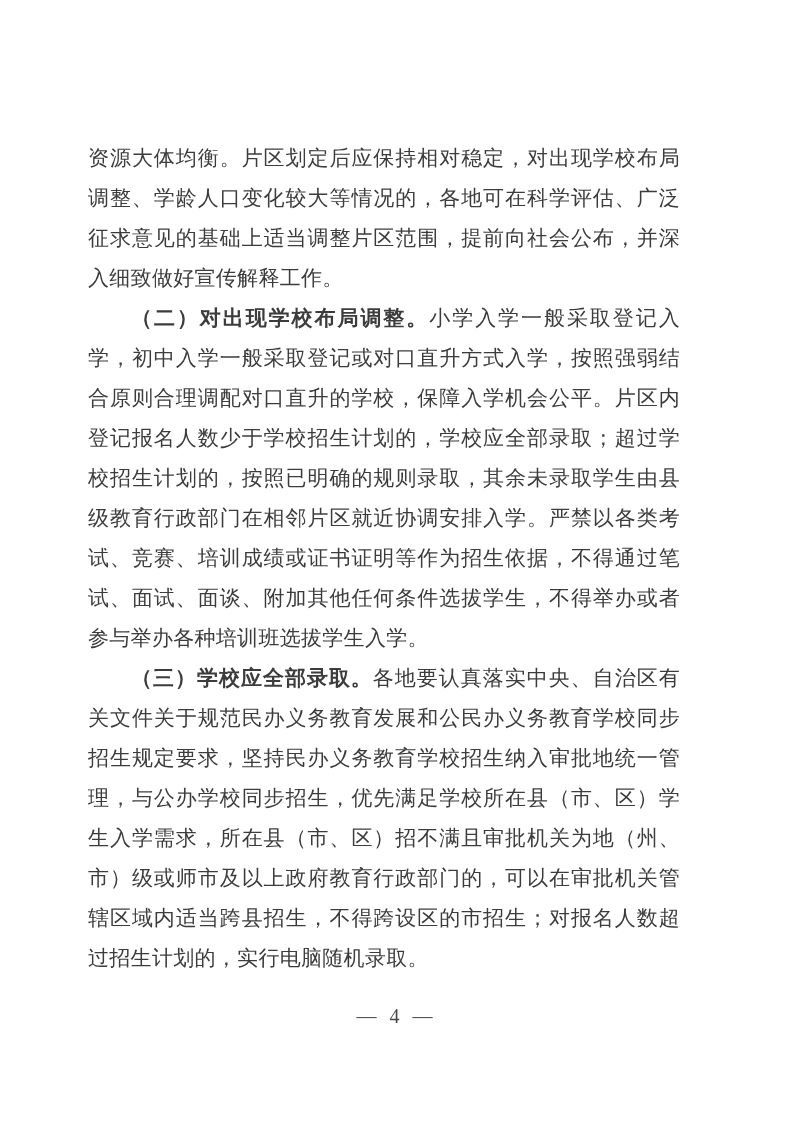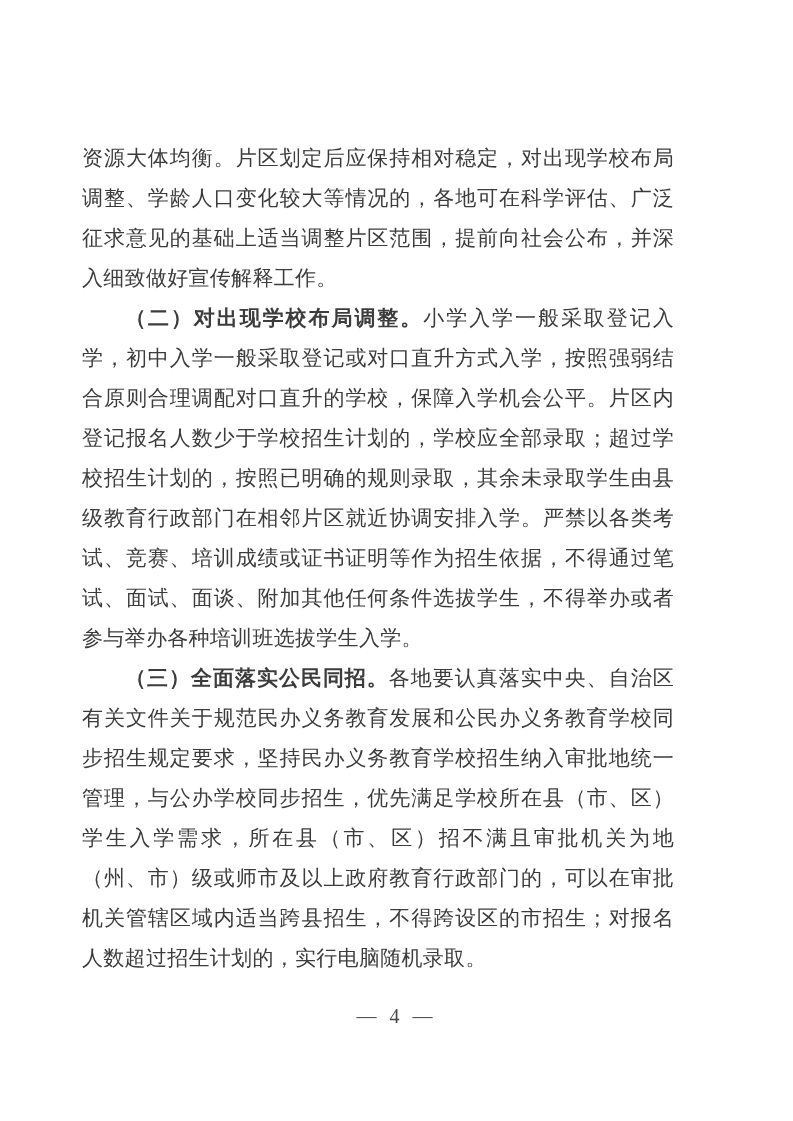--- a/index.html
+++ b/index.html
@@ -10,21 +10,21 @@
   .page {
     position: relative;
     width: 793px;
     height: 1121px;
     background: #ffffff;
     overflow: hidden;
     font-family: "Liberation Serif", "DejaVu Serif", serif;
   }
   .content {
     position: absolute;
-    left: 82px;
+    left: 88px;
     top: 138px;
     width: 592px;
   }
   .para {
     margin: 0;
     font-size: 21px;
     line-height: 40px;
     text-align: justify;
     text-justify: inter-character;
     color: #3c3c3c;
@@ -54,21 +54,21 @@
 <body>
 
 <div class="page">
 
   <main class="content">
 
     <p class="para"><span class="body-text">资源大体均衡。片区划定后应保持相对稳定，对出现学校布局调整、学龄人口变化较大等情况的，各地可在科学评估、广泛征求意见的基础上适当调整片区范围，提前向社会公布，并深入细致做好宣传解释工作。</span></p>
 
     <p class="para indented"><span class="lead">（二）对出现学校布局调整。</span><span class="body-text">小学入学一般采取登记入学，初中入学一般采取登记或对口直升方式入学，按照强弱结合原则合理调配对口直升的学校，保障入学机会公平。片区内登记报名人数少于学校招生计划的，学校应全部录取；超过学校招生计划的，按照已明确的规则录取，其余未录取学生由县级教育行政部门在相邻片区就近协调安排入学。严禁以各类考试、竞赛、培训成绩或证书证明等作为招生依据，不得通过笔试、面试、面谈、附加其他任何条件选拔学生，不得举办或者参与举办各种培训班选拔学生入学。</span></p>
 
-    <p class="para indented"><span class="lead">（三）全面落实公民同招。</span><span class="body-text">各地要认真落实中央、自治区有关文件关于规范民办义务教育发展和公民办义务教育学校同步招生规定要求，坚持民办义务教育学校招生纳入审批地统一管理，与公办学校同步招生，优先满足学校所在县（市、区）学生入学需求，所在县（市、区）招不满且审批机关为地（州、市）级或师市及以上政府教育行政部门的，可以在审批机关管辖区域内适当跨县招生，不得跨设区的市招生；对报名人数超过招生计划的，实行电脑随机录取。</span></p>
+    <p class="para indented"><span class="lead">（三）学校应全部录取。</span><span class="body-text">各地要认真落实中央、自治区有关文件关于规范民办义务教育发展和公民办义务教育学校同步招生规定要求，坚持民办义务教育学校招生纳入审批地统一管理，与公办学校同步招生，优先满足学校所在县（市、区）学生入学需求，所在县（市、区）招不满且审批机关为地（州、市）级或师市及以上政府教育行政部门的，可以在审批机关管辖区域内适当跨县招生，不得跨设区的市招生；对报名人数超过招生计划的，实行电脑随机录取。</span></p>
 
   </main>
 
   <footer class="footer">
     <span class="page-number">— 4 —</span>
   </footer>
 
 </div>
 
 </body></html>

